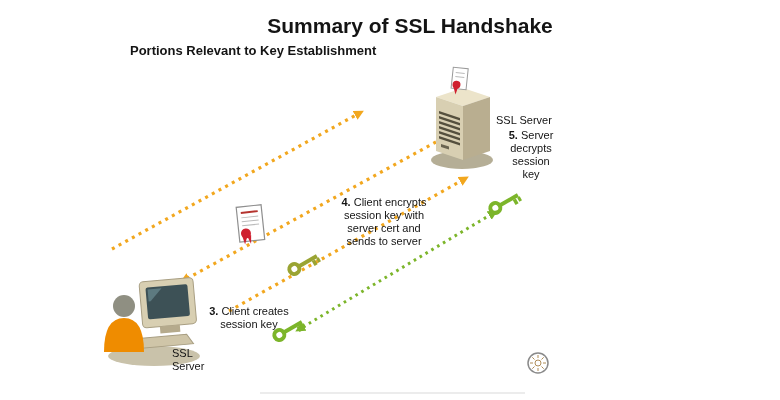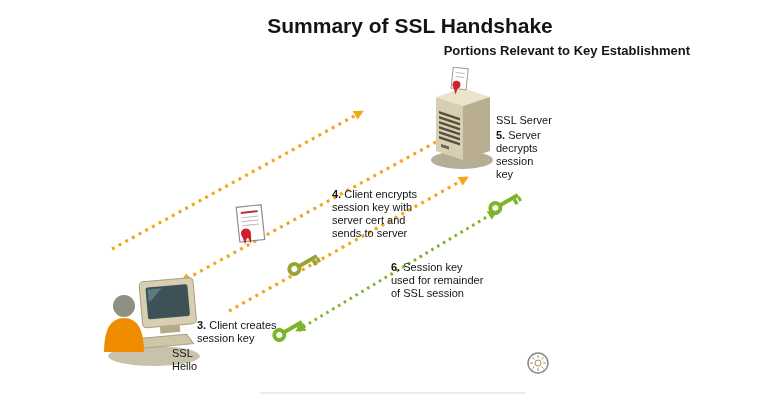--- a/index.html
+++ b/index.html
@@ -11,25 +11,25 @@
     --key-olive:#9aa433;
     --text:#141414;
   }
   .canvas { position:relative; width:697px; height:400px; background:#fff; overflow:hidden; }
   .title {
     position:absolute; left:130px; top:14px; width:560px;
     text-align:center; font-size:21px; font-weight:bold; color:var(--text);
   }
   .subtitle {
     position:absolute; left:130px; top:43px; width:560px;
-    text-align:right; font-size:13px; font-weight:bold; color:var(--text);
+    text-align:left; font-size:13px; font-weight:bold; color:var(--text);
   }
   .layer { position:absolute; left:0; top:0; pointer-events:none; }
   .step {
-    position:absolute; font-size:11px; line-height:13px; color:var(--text);
+    position:absolute; font-size:11px; line-height:13px; color:var(--text);text-align:center;
   }
   .step .num { font-weight:bold; }
   .step .txt, .node-label .txt { white-space:pre-line; }
   .node-label {
     position:absolute; font-size:11px; line-height:13px; color:var(--text);
   }
   .dash-o { stroke:var(--arrow-orange,#f2a71e); stroke-width:3.2; stroke-dasharray:3 4.6; fill:none; }
   .dash-g { stroke:var(--arrow-green,#7cb52a); stroke-width:3; stroke-dasharray:2.6 4.2; fill:none; }
 </style>
 </head>
@@ -124,51 +124,45 @@
         <line x1="-5.7" y1="-5.7" x2="-3.5" y2="-3.5"></line>
         <line x1="5.7" y1="5.7" x2="3.5" y2="3.5"></line>
         <line x1="-5.7" y1="5.7" x2="-3.5" y2="3.5"></line>
         <line x1="5.7" y1="-5.7" x2="3.5" y2="-3.5"></line>
       </g>
     </g>
   </svg>
 
 
 
-  <div class="step" style="left:197px; top:319px; width:104px">
+  <div class="step" style="left:197px; top:305px; width:104px">
     <span class="num">3.</span>
     <span class="txt">Client creates
 session key</span>
   </div>
 
-  <div class="step" style="left:332px; top:188px; width:104px">
+  <div class="step" style="left:332px; top:196px; width:104px">
     <span class="num">4.</span>
     <span class="txt">Client encrypts
 session key with
 server cert and
 sends to server</span>
   </div>
 
   <div class="step" style="left:496px; top:129px; width:70px">
     <span class="num">5.</span>
     <span class="txt">Server
 decrypts
 session
 key</span>
   </div>
 
-  <div class="step" style="left:391px; top:261px; width:118px">
-    <span class="num">6.</span>
-    <span class="txt">Session key
-used for remainder
-of SSL session</span>
-  </div>
 
   <div class="node-label" style="left:496px; top:114px; width:70px">
     <span class="txt">SSL Server</span>
   </div>
 
   <div class="node-label" style="left:172px; top:347px; width:50px">
     <span class="txt">SSL
-Hello</span>
+Server</span>
   </div>
 
 </div>
 
 </body></html>

